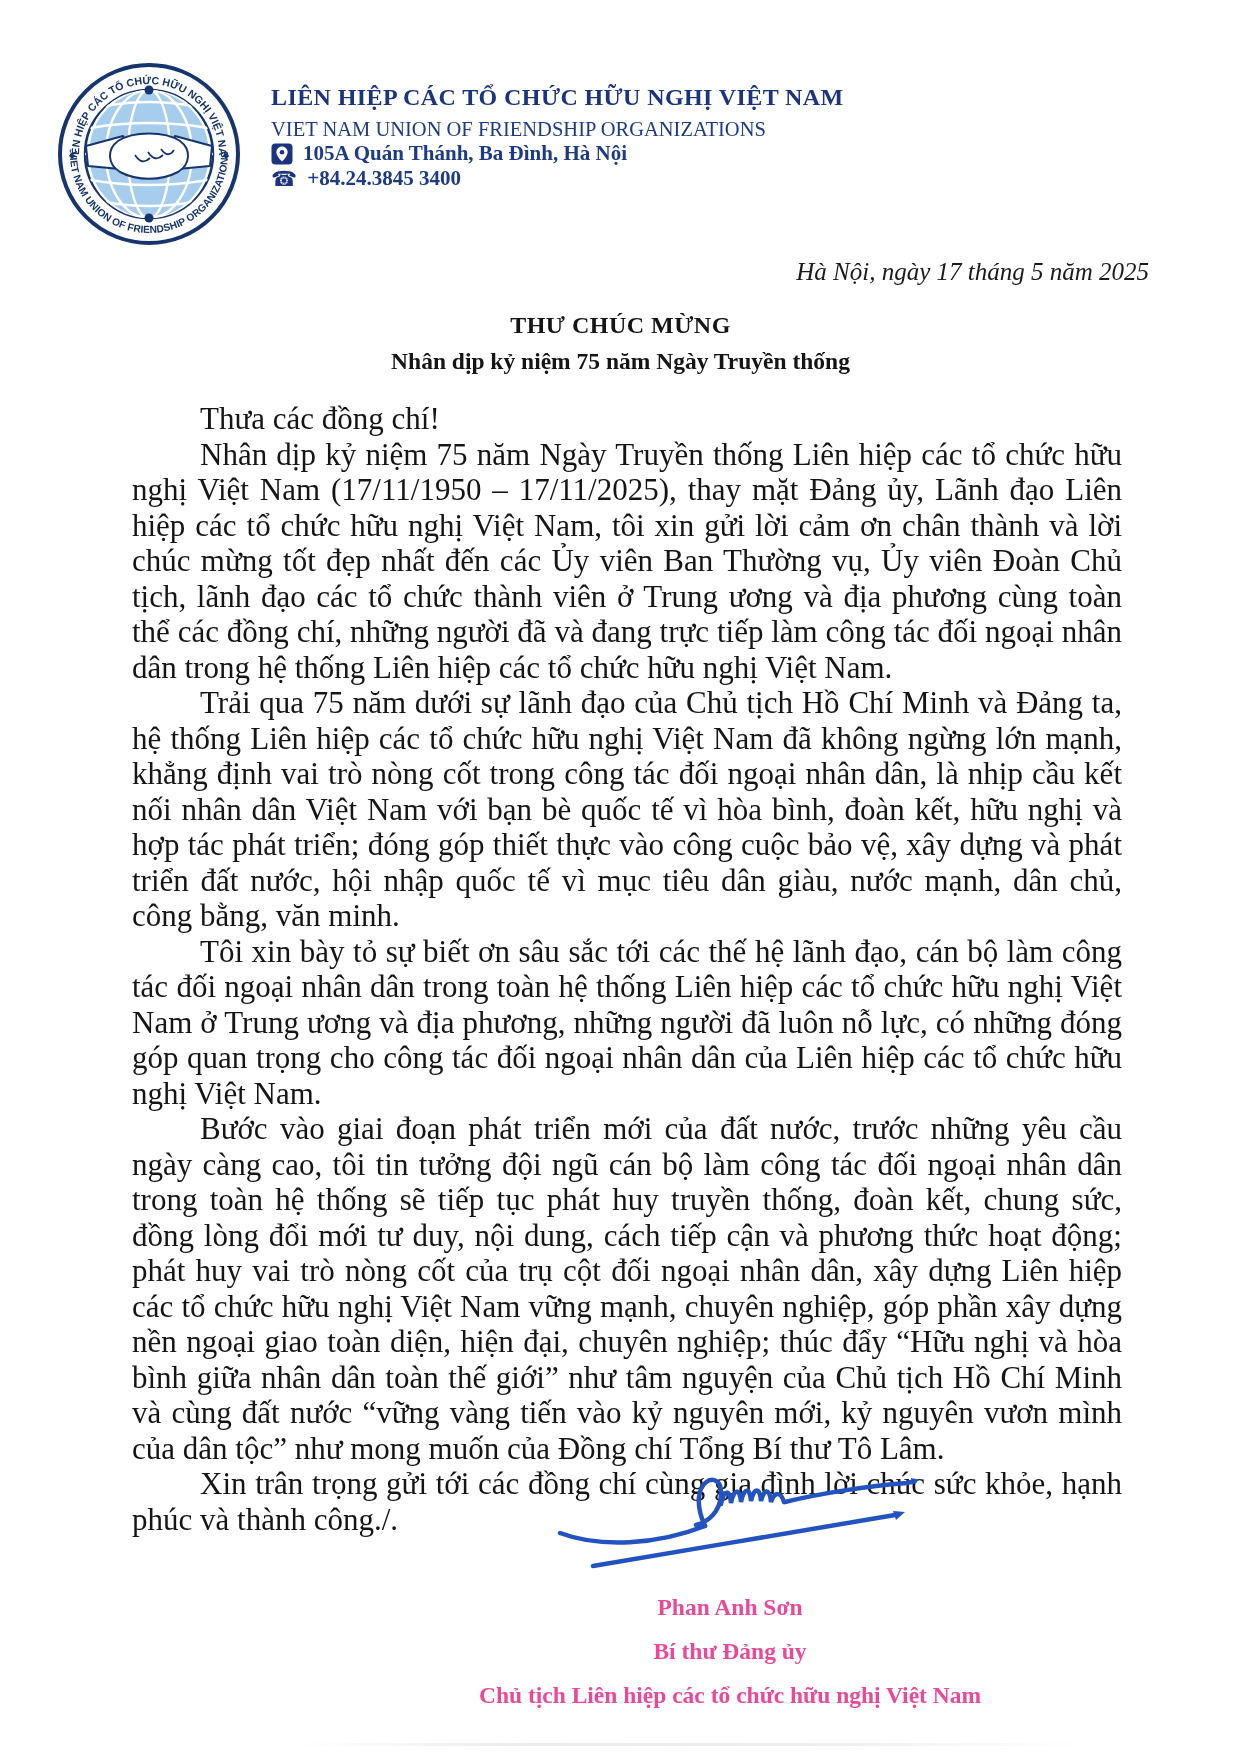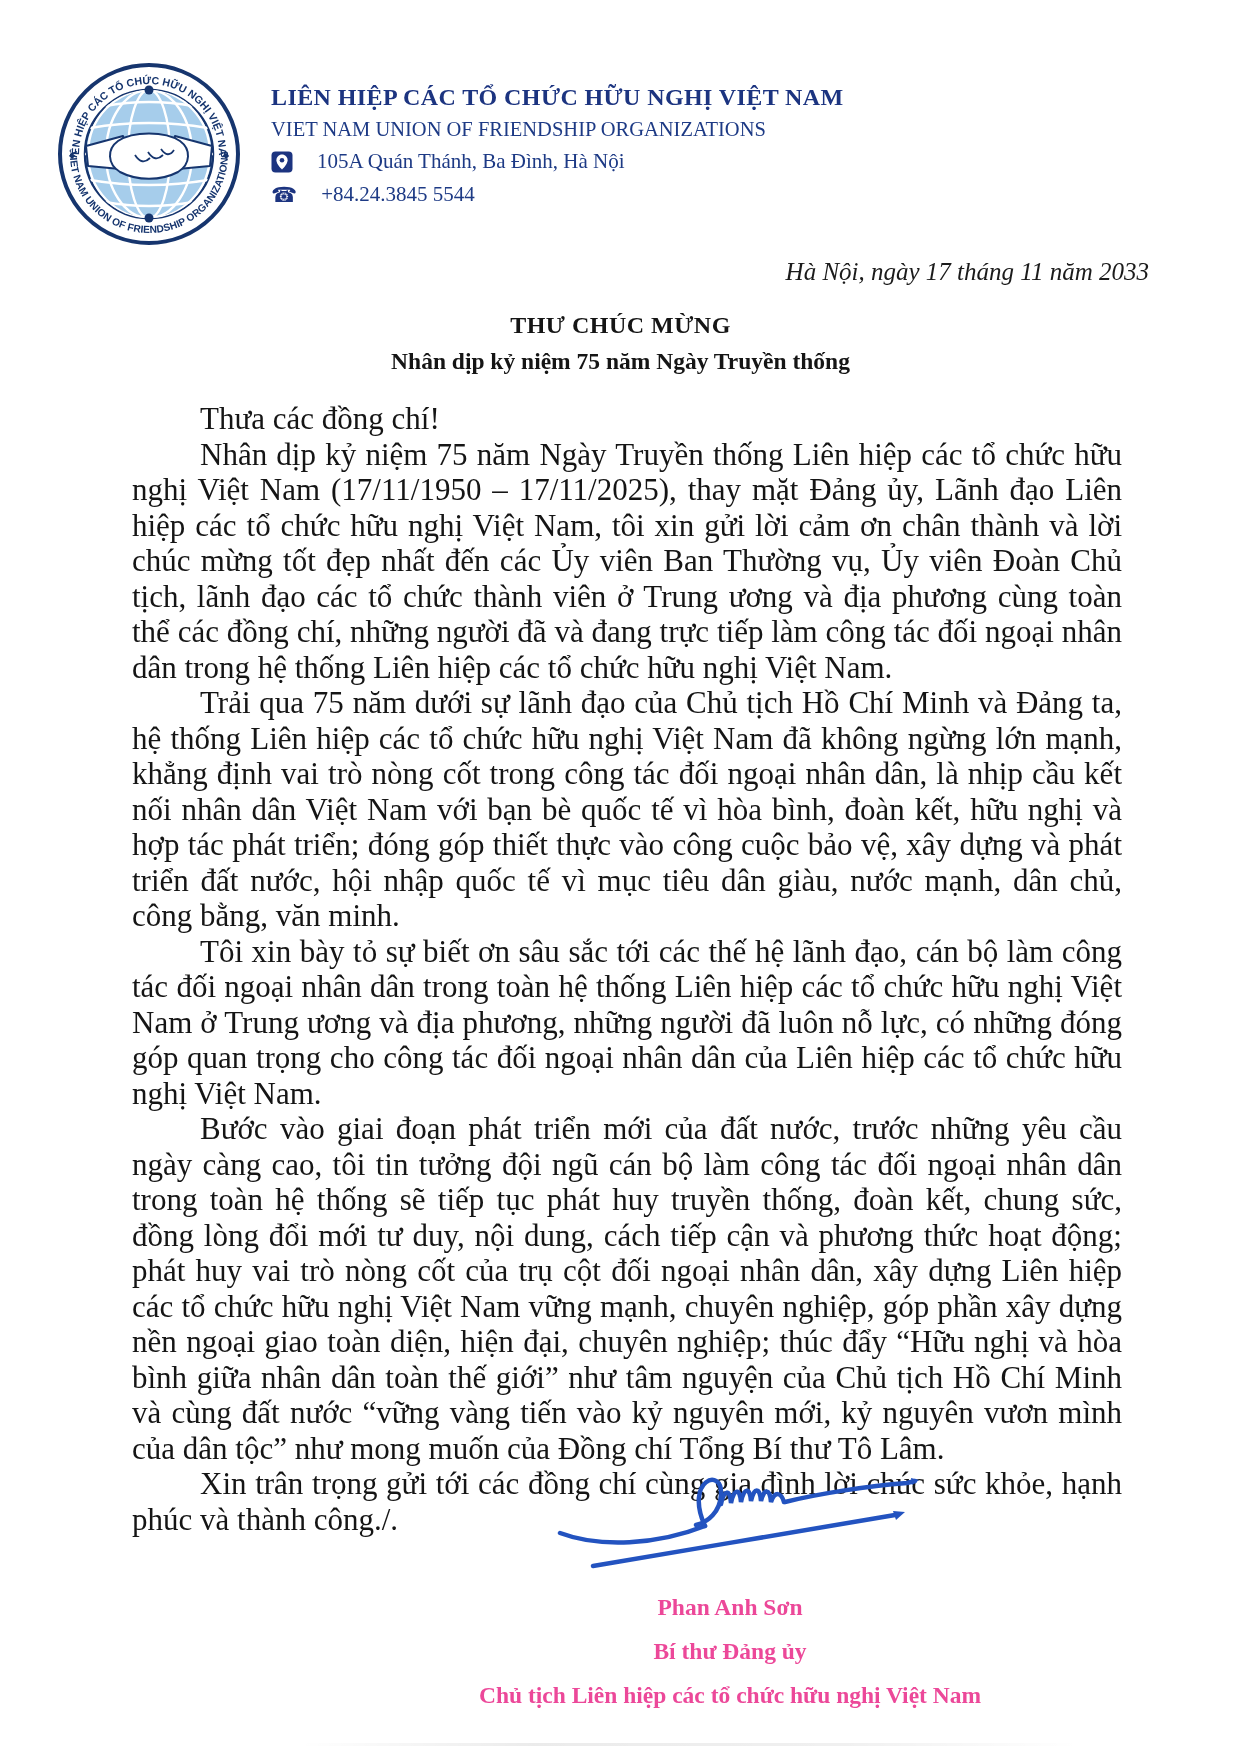--- a/index.html
+++ b/index.html
@@ -7,21 +7,21 @@
     position:relative; width:1241px; height:1755px; background:#ffffff;
     font-family:"Liberation Serif", serif; color:#151515; overflow:hidden;
   }
 
   
   .header { position:absolute; left:57px; top:62px; display:flex; align-items:flex-start; }
   .logo { width:184px; height:184px; flex:0 0 auto; }
   .org-info { margin-left:30px; padding-top:22px; color:#1d3a85; }
   .org-name-vi { font-size:24px; font-weight:bold; letter-spacing:0.4px; color:#1c3480; }
   .org-name-en { font-size:20.5px; margin-top:7px; color:#1d3a85; }
-  .contact-row { display:flex; align-items:center; gap:24px; margin-top:8px; font-size:21px; color:#1d3a85; }
+  .contact-row { display:flex; align-items:center; gap:10px; font-size:21px; color:#1d3a85;font-weight:bold; }
   .pin-icon-svg { width:22px; height:22px; display:block; }
   .phone-glyph { font-family:"DejaVu Sans", sans-serif; font-size:21px; line-height:22px; color:#1c3480; }
 
   
   .dateline {
     position:absolute; top:258px; right:92px;
     font-style:italic; font-size:25px; color:#1b1b1b;
   }
 
   
@@ -106,26 +106,26 @@
       <div class="contact-row">
         <svg class="pin-icon-svg" viewBox="0 0 22 22">
           <rect x="0.5" y="0.5" width="21" height="21" rx="4" fill="#1c3480"></rect>
           <path d="M11,3.6 C7.9,3.6 5.4,6.1 5.4,9.2 c0,4.2 5.6,9.2 5.6,9.2 s5.6,-5 5.6,-9.2 C16.6,6.1 14.1,3.6 11,3.6 z" fill="#ffffff"></path>
           <circle cx="11" cy="9.2" r="2.3" fill="#1c3480"></circle>
         </svg>
         <span>105A Quán Thánh, Ba Đình, Hà Nội</span>
       </div>
       <div class="contact-row">
         <span class="phone-glyph">☎</span>
-        <span>+84.24.3845 5544</span>
+        <span>+84.24.3845 3400</span>
       </div>
     </div>
   </div>
 
-  <div class="dateline">Hà Nội, ngày 17 tháng 11 năm 2033</div>
+  <div class="dateline">Hà Nội, ngày 17 tháng 5 năm 2025</div>
 
   <div class="title-block">
     <div class="letter-title">THƯ CHÚC MỪNG</div>
     <div class="letter-subtitle">Nhân dịp kỷ niệm 75 năm Ngày Truyền thống</div>
   </div>
 
   <div class="body-text">
     <p>Thưa các đồng chí!</p>
     <p>Nhân dịp kỷ niệm 75 năm Ngày Truyền thống Liên hiệp các tổ chức hữu nghị Việt Nam (17/11/1950 – 17/11/2025), thay mặt Đảng ủy, Lãnh đạo Liên hiệp các tổ chức hữu nghị Việt Nam, tôi xin gửi lời cảm ơn chân thành và lời chúc mừng tốt đẹp nhất đến các Ủy viên Ban Thường vụ, Ủy viên Đoàn Chủ tịch, lãnh đạo các tổ chức thành viên ở Trung ương và địa phương cùng toàn thể các đồng chí, những người đã và đang trực tiếp làm công tác đối ngoại nhân dân trong hệ thống Liên hiệp các tổ chức hữu nghị Việt Nam.</p>
     <p>Trải qua 75 năm dưới sự lãnh đạo của Chủ tịch Hồ Chí Minh và Đảng ta, hệ thống Liên hiệp các tổ chức hữu nghị Việt Nam đã không ngừng lớn mạnh, khẳng định vai trò nòng cốt trong công tác đối ngoại nhân dân, là nhịp cầu kết nối nhân dân Việt Nam với bạn bè quốc tế vì hòa bình, đoàn kết, hữu nghị và hợp tác phát triển; đóng góp thiết thực vào công cuộc bảo vệ, xây dựng và phát triển đất nước, hội nhập quốc tế vì mục tiêu dân giàu, nước mạnh, dân chủ, công bằng, văn minh.</p>

